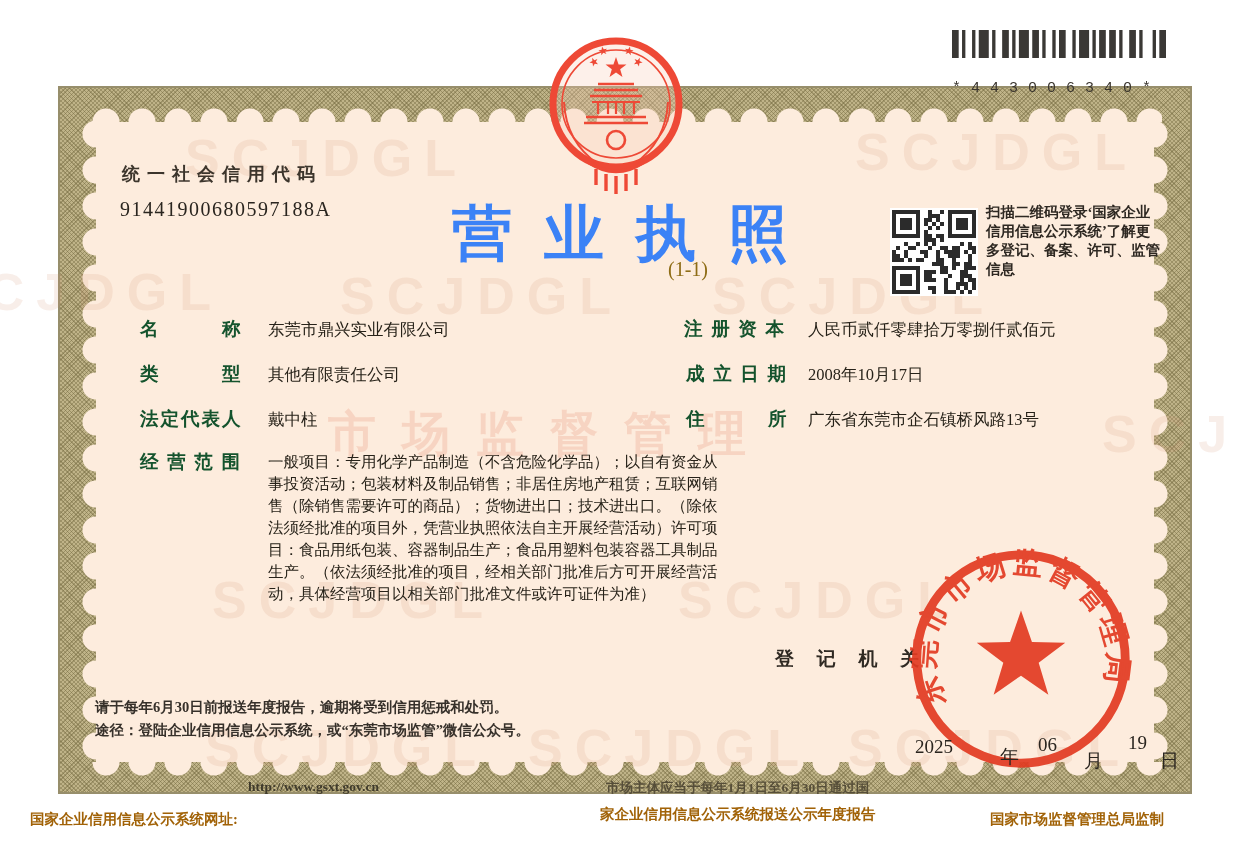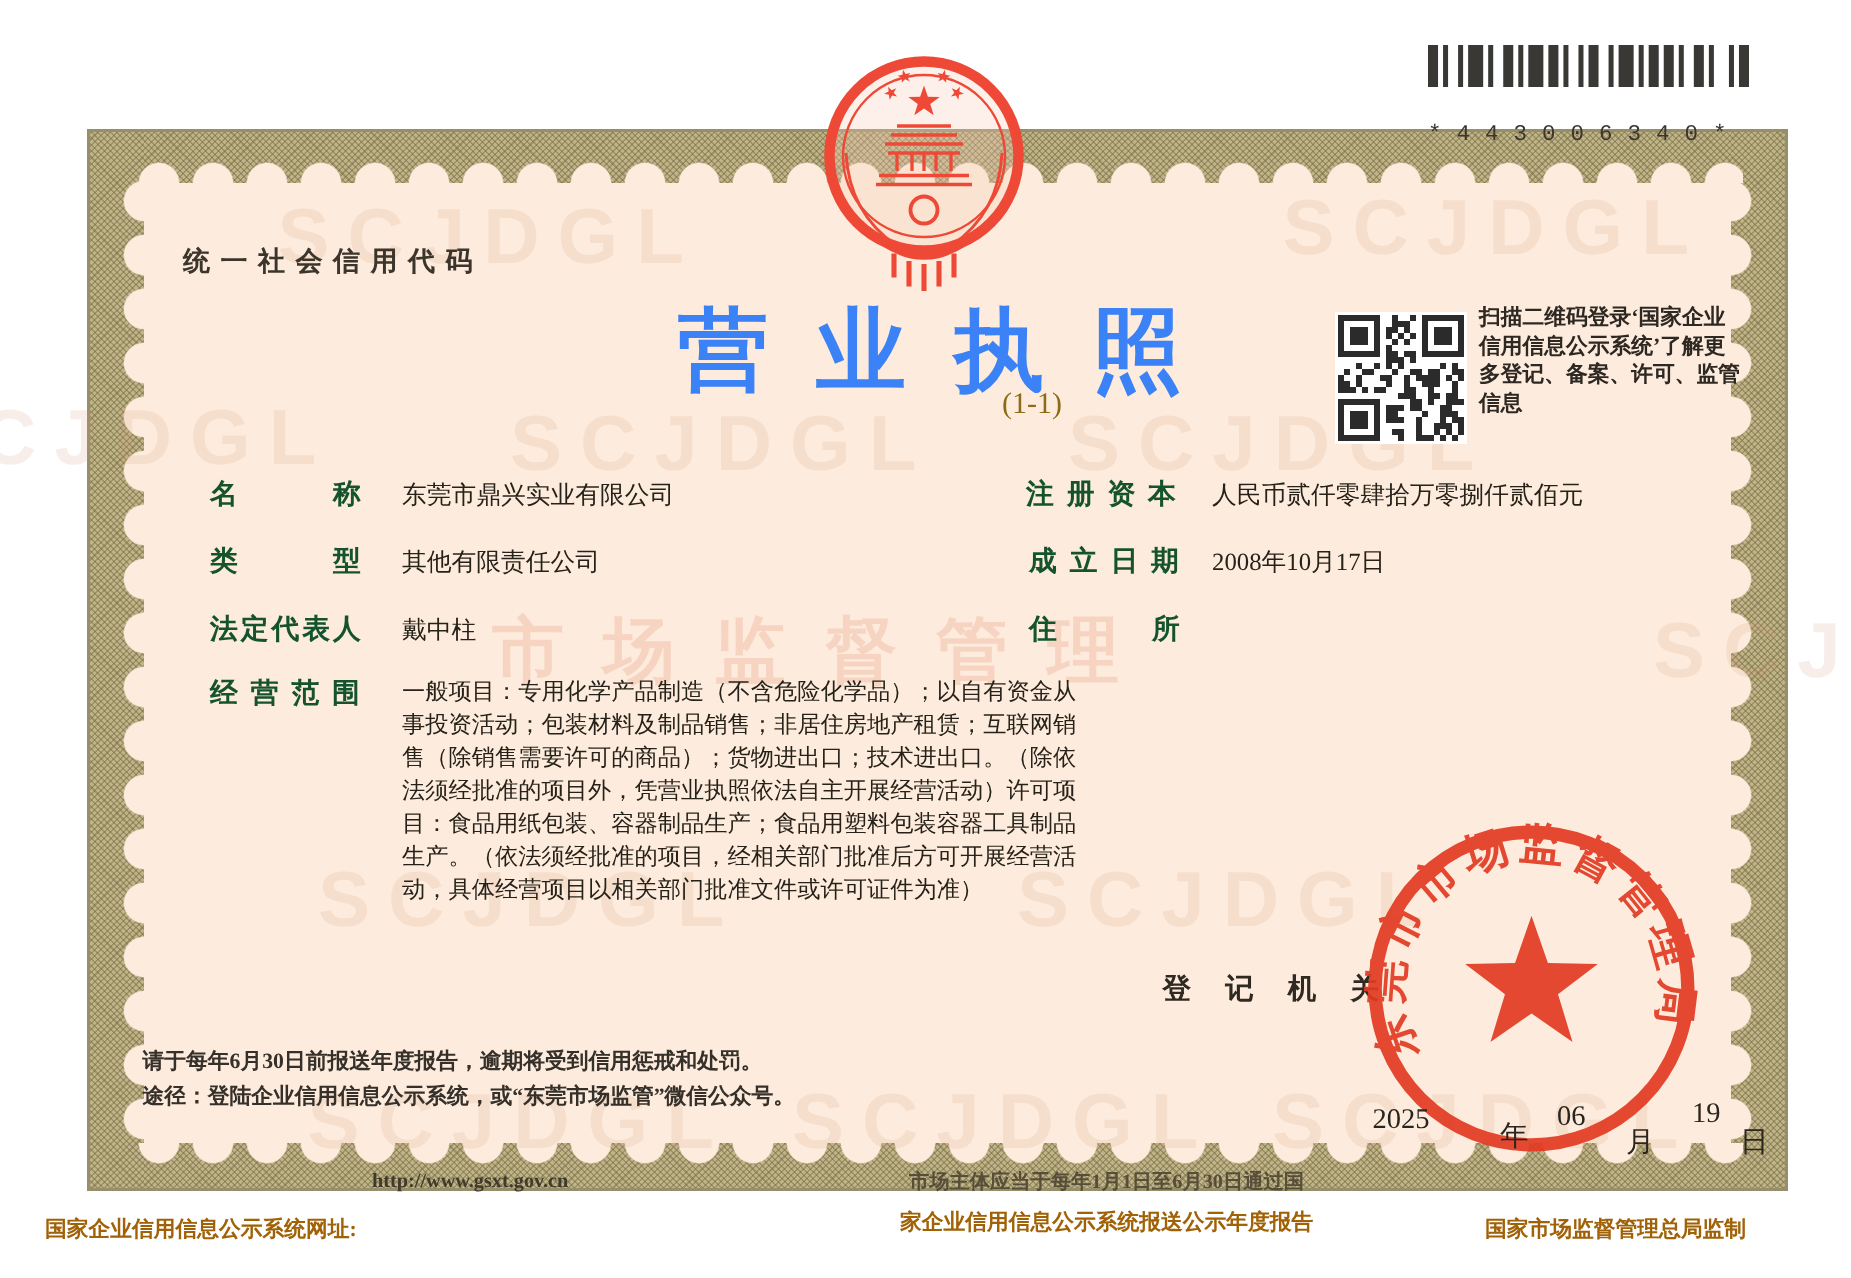--- a/index.html
+++ b/index.html
@@ -157,20 +157,21 @@
     <g fill="#ee4936">
       <use href="#st" transform="translate(76,44)"></use>
       <use href="#st" transform="translate(54,38) scale(0.42) rotate(-24)"></use>
       <use href="#st" transform="translate(63,27) scale(0.42) rotate(-12)"></use>
       <use href="#st" transform="translate(89,27) scale(0.42) rotate(12)"></use>
       <use href="#st" transform="translate(98,38) scale(0.42) rotate(24)"></use>
     </g>
   </svg>
 
   <div class="credit-label">统一社会信用代码</div>
+  <div class="credit-value">91441900680597188A</div>
 
   <div class="title">营业执照</div>
   <div class="page-index">(1-1)</div>
 
   <div class="qr">
     <svg id="qrsvg" width="84" height="84">
         <rect x="36" y="0" width="4" height="4" fill="#2b2b2b"></rect>
         <rect x="48" y="0" width="4" height="4" fill="#2b2b2b"></rect>
         <rect x="36" y="4" width="4" height="4" fill="#2b2b2b"></rect>
         <rect x="40" y="4" width="4" height="4" fill="#2b2b2b"></rect>
@@ -313,20 +314,21 @@
   <div class="flabel" style="left:140px; top:449px;">经 营 范 围</div>
   <div class="fvalue scope" style="left:268px; top:451px;">一般项目：专用化学产品制造（不含危险化学品）；以自有资金从事投资活动；包装材料及制品销售；非居住房地产租赁；互联网销售（除销售需要许可的商品）；货物进出口；技术进出口。（除依法须经批准的项目外，凭营业执照依法自主开展经营活动）许可项目：食品用纸包装、容器制品生产；食品用塑料包装容器工具制品生产。（依法须经批准的项目，经相关部门批准后方可开展经营活动，具体经营项目以相关部门批准文件或许可证件为准）</div>
 
   <div class="flabel" style="left:684px; top:316px;">注 册 资 本</div>
   <div class="fvalue" style="left:808px; top:319px;">人民币贰仟零肆拾万零捌仟贰佰元</div>
 
   <div class="flabel" style="left:686px; top:361px;">成 立 日 期</div>
   <div class="fvalue" style="left:808px; top:364px;">2008年10月17日</div>
 
   <div class="flabel" style="left:686px; top:406px;">住　　　所</div>
+  <div class="fvalue" style="left:808px; top:409px;">广东省东莞市企石镇桥风路13号</div>
 
   <div class="issuer">登 记 机 关</div>
 
   <svg class="seal" viewBox="0 0 240 240">
     <circle cx="120" cy="120" r="106" fill="none" stroke="#e23b22" stroke-width="9"></circle>
     <use href="#st" transform="translate(120,118) scale(4.3)" fill="#e23b22"></use>
     <path id="sealArc" d="M 47.9,170.5 A 88,88 0 1 1 192.1,170.5" fill="none"></path>
     <text font-size="30" fill="#e23b22" font-weight="bold" letter-spacing="5">
       <textPath href="#sealArc" startOffset="2%">东莞市市场监督管理局</textPath>
     </text>

